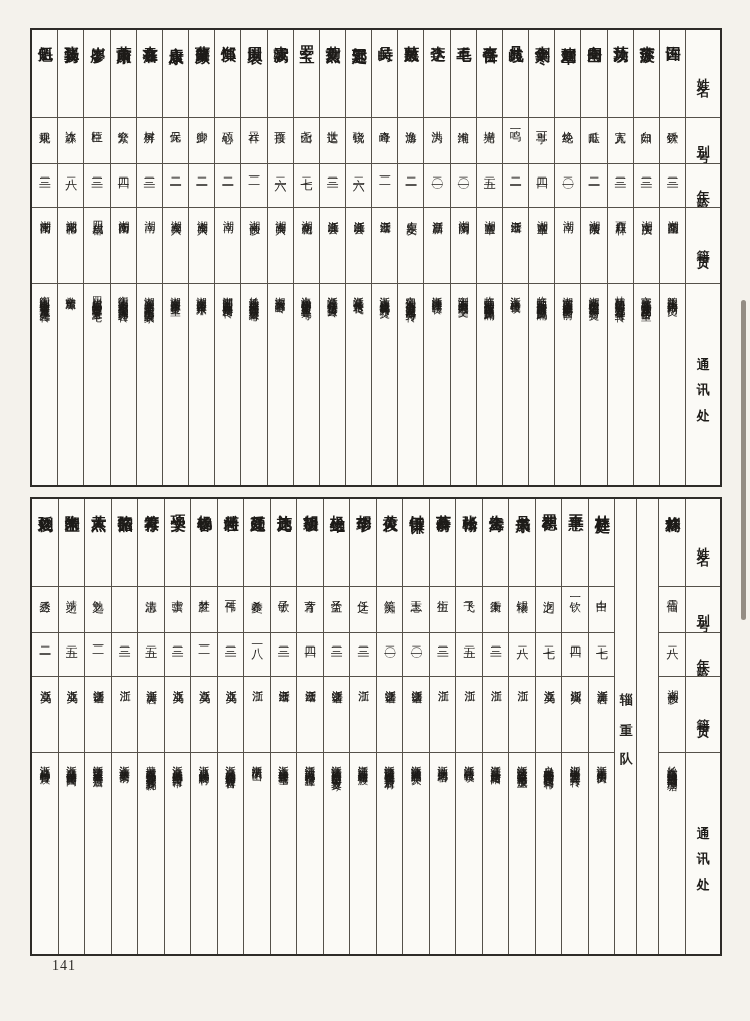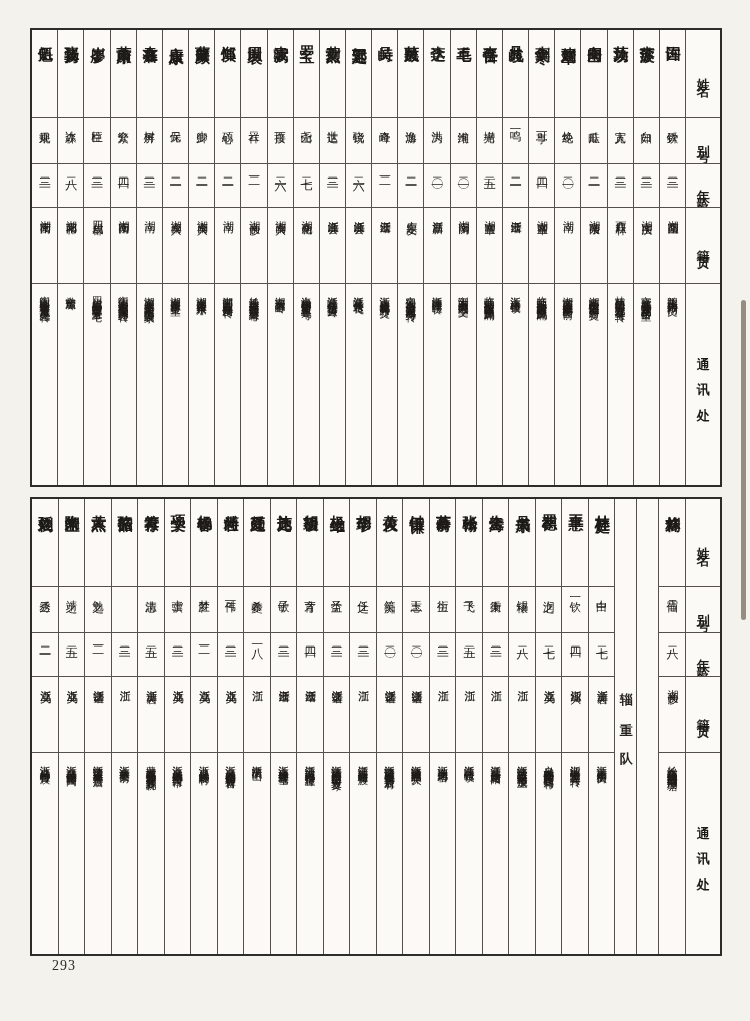--- a/index.html
+++ b/index.html
@@ -973,14 +973,14 @@
         </div>
     <div class="cell c-origin">
           <span class="vtext">浙江义乌</span>
         </div>
     <div class="cell c-addr">
           <span class="vtext">浙江义乌柳村转青溪</span>
         </div>
   </div>
 </div>
   <div class="scan-edge"></div>
-  <div class="page-number">293</div>
+  <div class="page-number">141</div>
 </div>
 
 </body></html>

